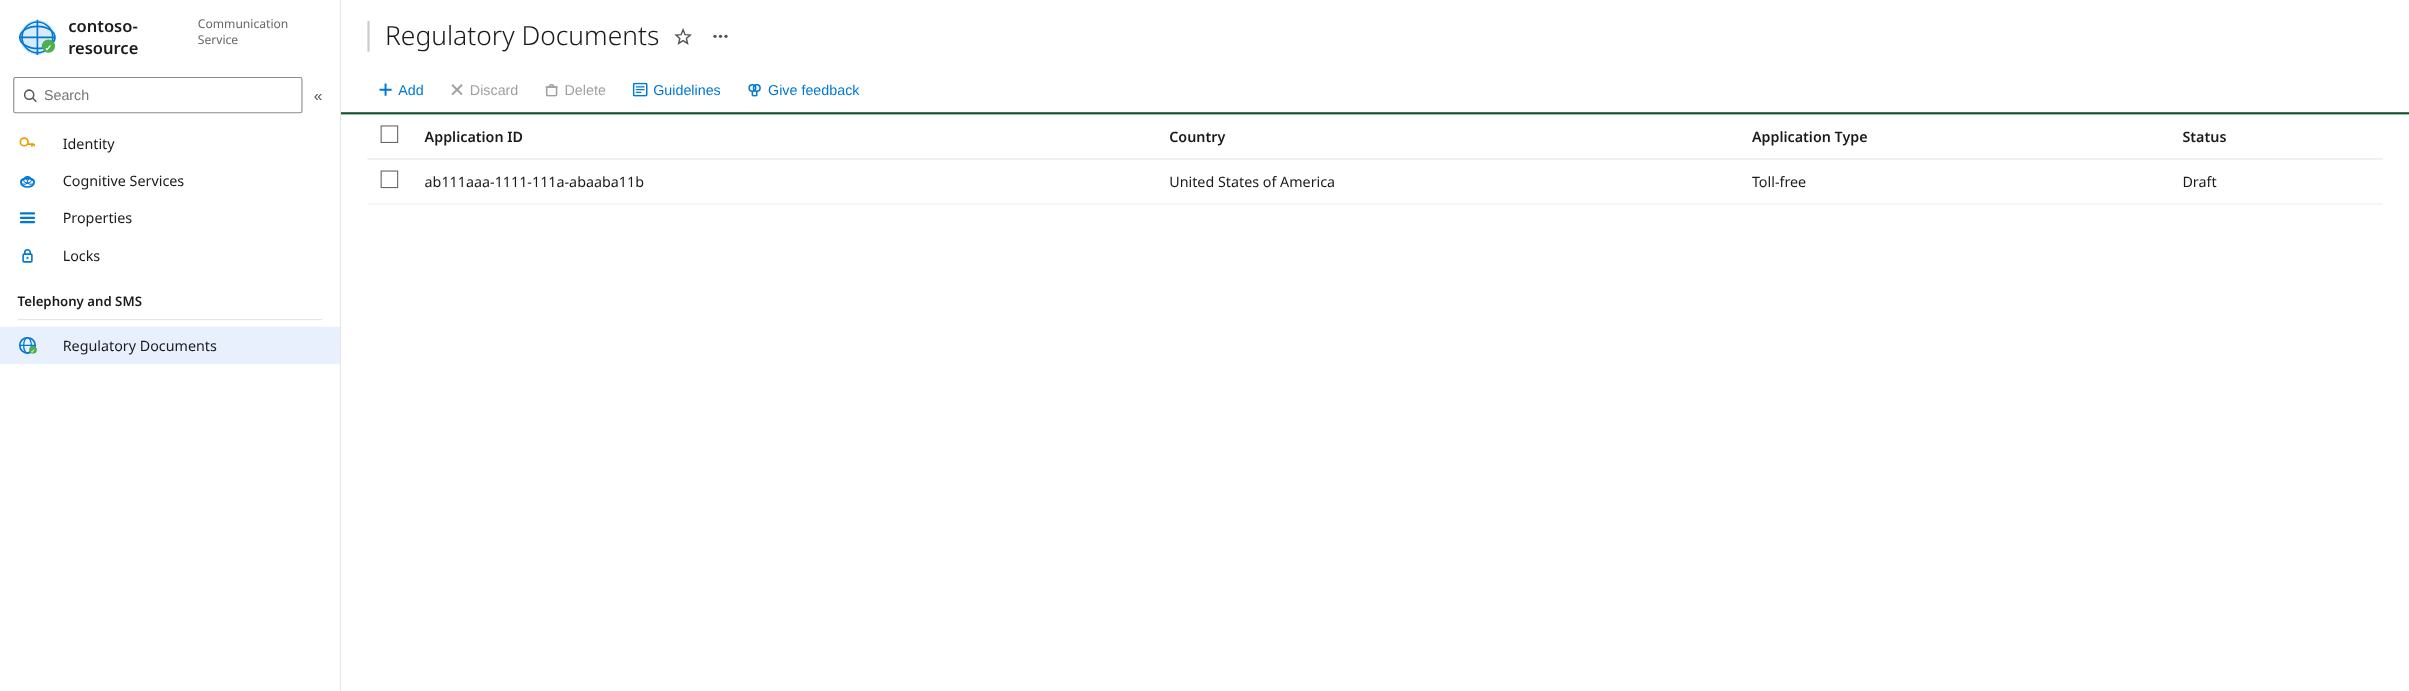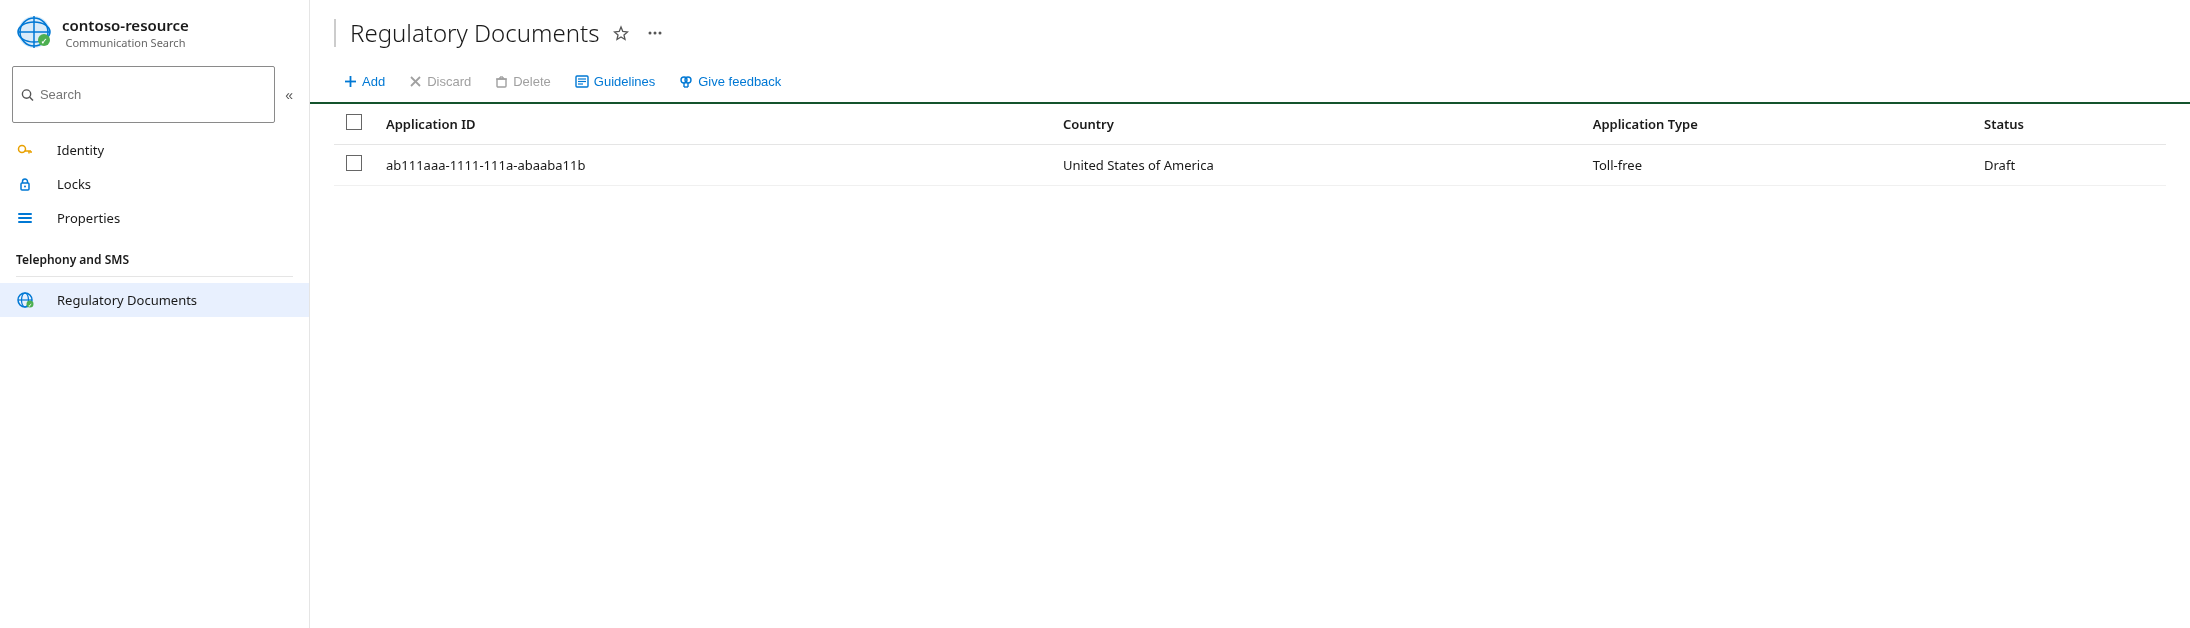--- a/index.html
+++ b/index.html
@@ -25,22 +25,20 @@
     }
 
     .sidebar-logo {
       width: 36px;
       height: 36px;
       position: relative;
     }
 
     .sidebar-title-group {
       display: flex;
-      flex-direction: column;
-      align-items: center;
     }
 
     .sidebar-resource-name {
       font-size: 15px;
       font-weight: 600;
       color: #1a1a1a;
     }
 
     .sidebar-subtitle {
       font-size: 11px;
@@ -53,21 +51,21 @@
       padding: 6px 12px 10px 12px;
       gap: 6px;
     }
 
     .sidebar-search {
       flex: 1;
       display: flex;
       align-items: center;
       border: 1px solid #8a8a8a;
       border-radius: 2px;
-      padding: 20px 8px;
+      padding: 8px 8px;
       gap: 6px;
       background: #fff;
     }
 
     .sidebar-search input {
       border: none;
       outline: none;
       font-size: 13px;
       color: #1a1a1a;
       background: transparent;
@@ -249,21 +247,21 @@
         <ellipse cx="18" cy="18" rx="16" ry="10" fill="none" stroke="#0078d4" stroke-width="1.5"></ellipse>
         <circle cx="18" cy="18" r="14" fill="none" stroke="#0078d4" stroke-width="1.5"></circle>
         <line x1="2" y1="18" x2="34" y2="18" stroke="#0078d4" stroke-width="1.5"></line>
         <line x1="18" y1="2" x2="18" y2="34" stroke="#0078d4" stroke-width="1.5"></line>
         <circle cx="28" cy="26" r="6" fill="#4CAF50"></circle>
         <text x="28" y="30" text-anchor="middle" fill="white" font-size="8" font-weight="bold">✓</text>
       </svg>
     </div>
     <div class="sidebar-title-group">
       <span class="sidebar-resource-name">contoso-resource</span>
-      <span class="sidebar-subtitle">Communication Search</span>
+      <span class="sidebar-subtitle">Communication Service</span>
     </div>
   </div>
 
   <div class="sidebar-search-row">
     <div class="sidebar-search">
       <svg width="14" height="14" viewBox="0 0 14 14">
         <circle cx="6" cy="6" r="4.5" fill="none" stroke="#555" stroke-width="1.5"></circle>
         <line x1="9.5" y1="9.5" x2="13" y2="13" stroke="#555" stroke-width="1.5"></line>
       </svg>
       <input type="text" placeholder="Search" style="">
@@ -277,41 +275,54 @@
         <svg width="16" height="16" viewBox="0 0 16 16">
           <circle cx="5" cy="7" r="3.5" fill="none" stroke="#e8a000" stroke-width="1.5"></circle>
           <line x1="7.5" y1="9" x2="14" y2="9" stroke="#e8a000" stroke-width="1.5"></line>
           <line x1="12" y1="9" x2="12" y2="11.5" stroke="#e8a000" stroke-width="1.5"></line>
           <line x1="14" y1="9" x2="14" y2="11" stroke="#e8a000" stroke-width="1.5"></line>
         </svg>
       </span>
       <span class="label">Identity</span>
     </div>
 
+    <div class="nav-item">
+      <span class="icon">
+        <svg width="16" height="16" viewBox="0 0 16 16">
+          <ellipse cx="8" cy="10" rx="6" ry="4" fill="none" stroke="#0078d4" stroke-width="1.5"></ellipse>
+          <ellipse cx="5" cy="9" rx="3" ry="2.5" fill="none" stroke="#0078d4" stroke-width="1"></ellipse>
+          <ellipse cx="11" cy="9" rx="3" ry="2.5" fill="none" stroke="#0078d4" stroke-width="1"></ellipse>
+          <ellipse cx="8" cy="7.5" rx="3.5" ry="3" fill="none" stroke="#0078d4" stroke-width="1"></ellipse>
+
+          <path d="M6,6 Q8,4 10,6" fill="none" stroke="#0078d4" stroke-width="1"></path>
+        </svg>
+      </span>
+      <span class="label">Cognitive Services</span>
+    </div>
+
+    <div class="nav-item">
+      <span class="icon">
+        <svg width="16" height="16" viewBox="0 0 16 16">
+          <rect x="1" y="3" width="14" height="2" rx="1" fill="#0078d4"></rect>
+          <rect x="1" y="7" width="14" height="2" rx="1" fill="#0078d4"></rect>
+          <rect x="1" y="11" width="14" height="2" rx="1" fill="#0078d4"></rect>
+        </svg>
+      </span>
+      <span class="label">Properties</span>
+    </div>
 
     <div class="nav-item">
       <span class="icon">
         <svg width="16" height="16" viewBox="0 0 16 16">
           <rect x="4" y="7" width="8" height="7" rx="1" fill="none" stroke="#0078d4" stroke-width="1.5"></rect>
           <path d="M5.5 7V5.5a2.5 2.5 0 0 1 5 0V7" fill="none" stroke="#0078d4" stroke-width="1.5"></path>
           <circle cx="8" cy="10.5" r="1" fill="#0078d4"></circle>
         </svg>
       </span>
       <span class="label">Locks</span>
-    </div>
-
-    <div class="nav-item">
-      <span class="icon">
-        <svg width="16" height="16" viewBox="0 0 16 16">
-          <rect x="1" y="3" width="14" height="2" rx="1" fill="#0078d4"></rect>
-          <rect x="1" y="7" width="14" height="2" rx="1" fill="#0078d4"></rect>
-          <rect x="1" y="11" width="14" height="2" rx="1" fill="#0078d4"></rect>
-        </svg>
-      </span>
-      <span class="label">Properties</span>
     </div>
   </div>
 
   <div class="nav-section-header">Telephony and SMS</div>
   <div class="nav-divider"></div>
 
   <div>
 
 
     <div class="nav-item active">

